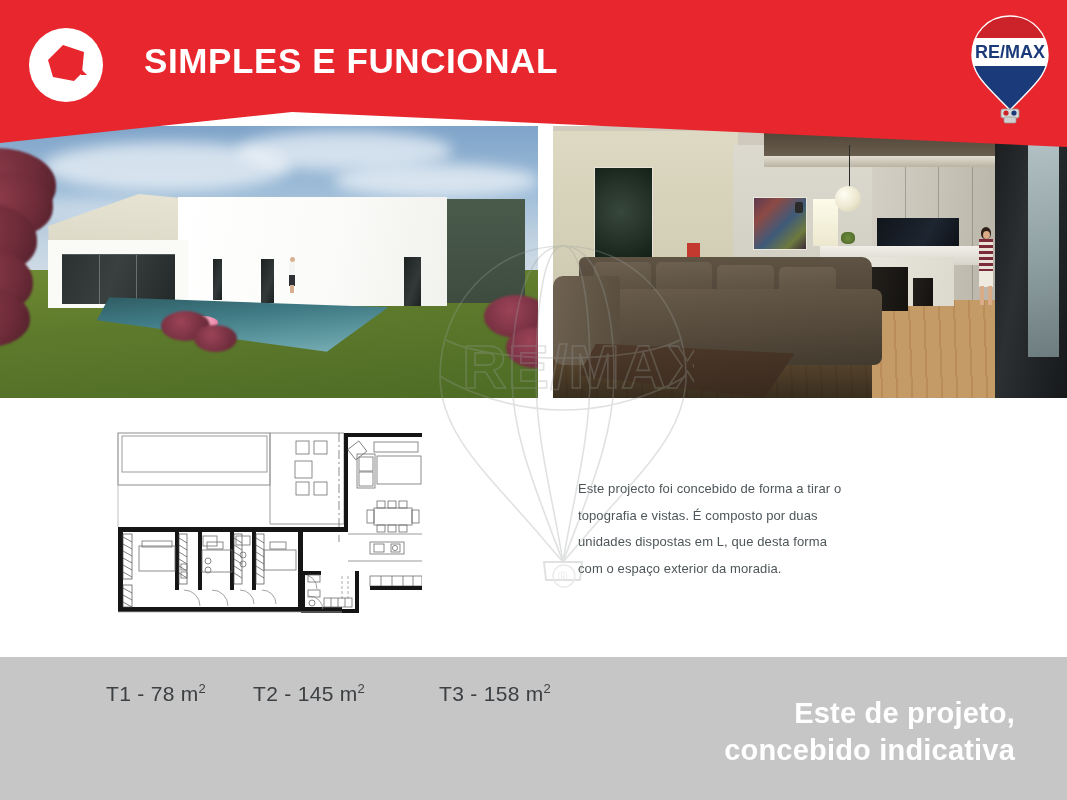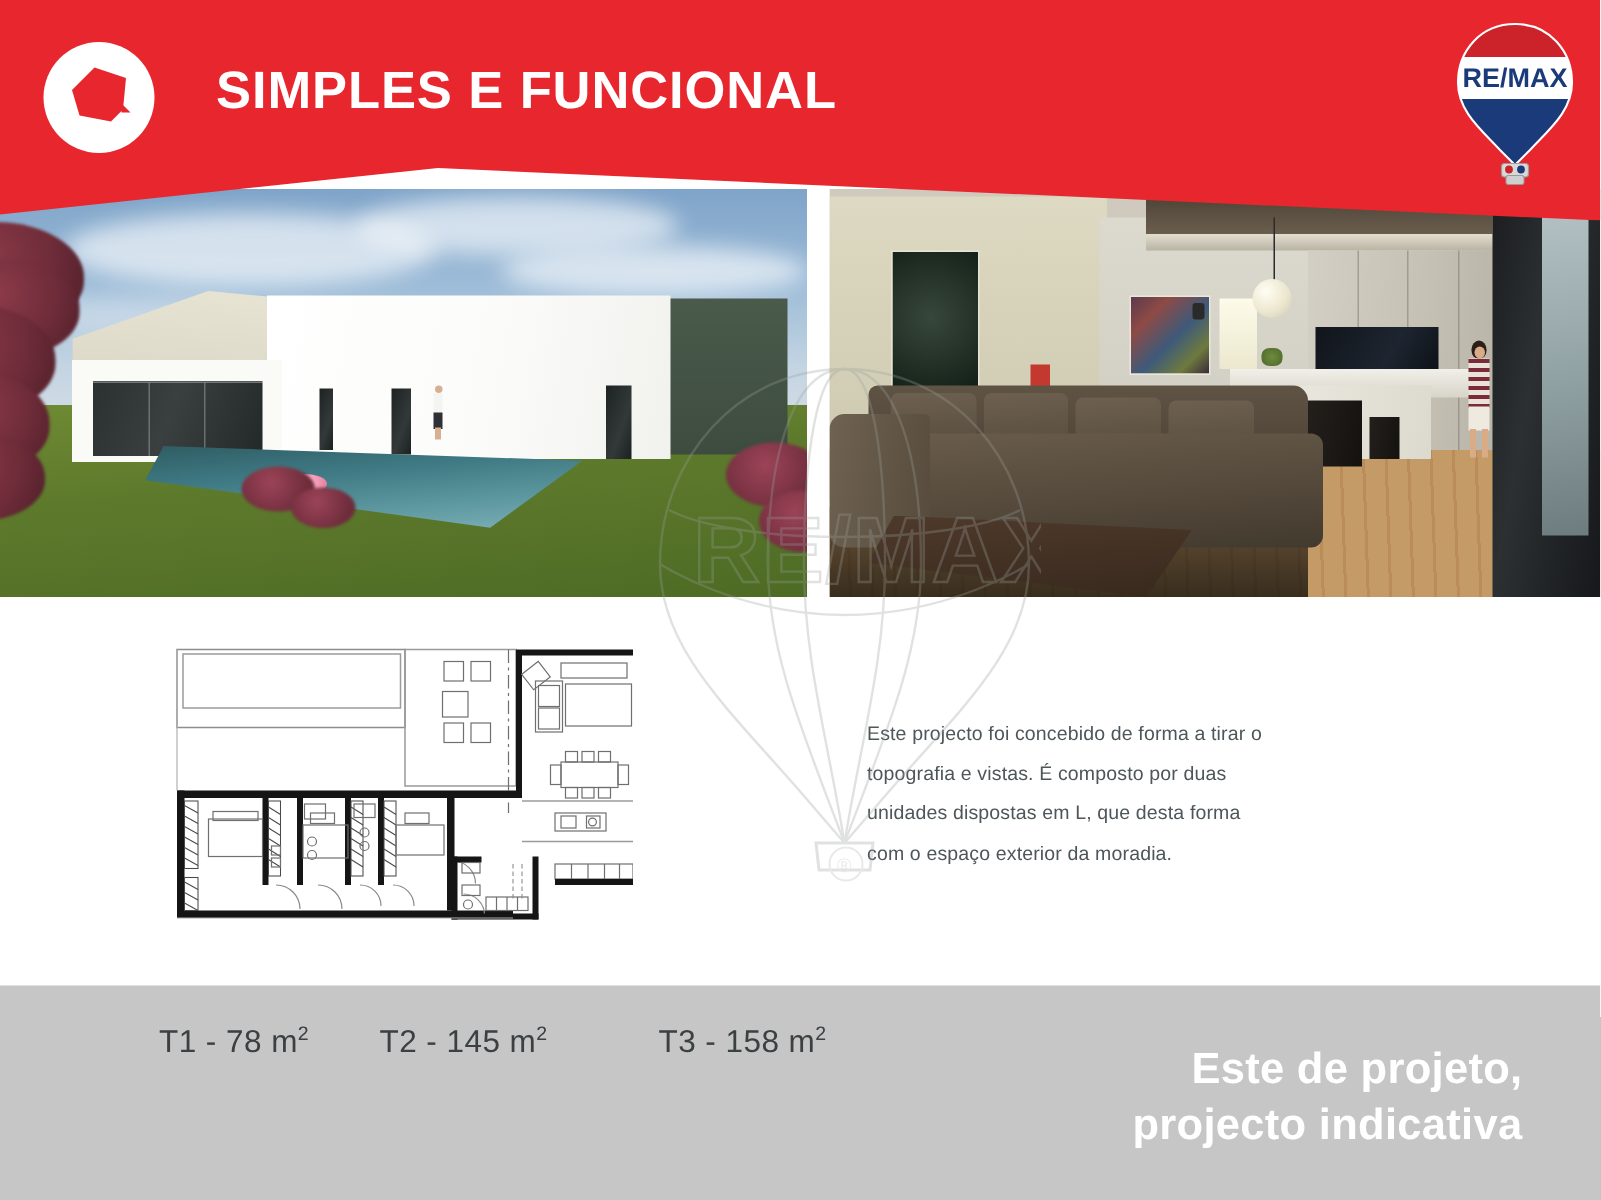--- a/index.html
+++ b/index.html
@@ -656,16 +656,16 @@
   </div>
   <div class="area-label" id="area-t2">
     <span>T2 - 145 m</span><sup>2</sup>
   </div>
   <div class="area-label" id="area-t3">
     <span>T3 - 158 m</span><sup>2</sup>
   </div>
 
   <div id="disclaimer">
     <div>Este de projeto,</div>
-    <div>projecto indicativa</div>
+    <div>concebido indicativa</div>
   </div>
 
 </div>
 
 </body></html>

